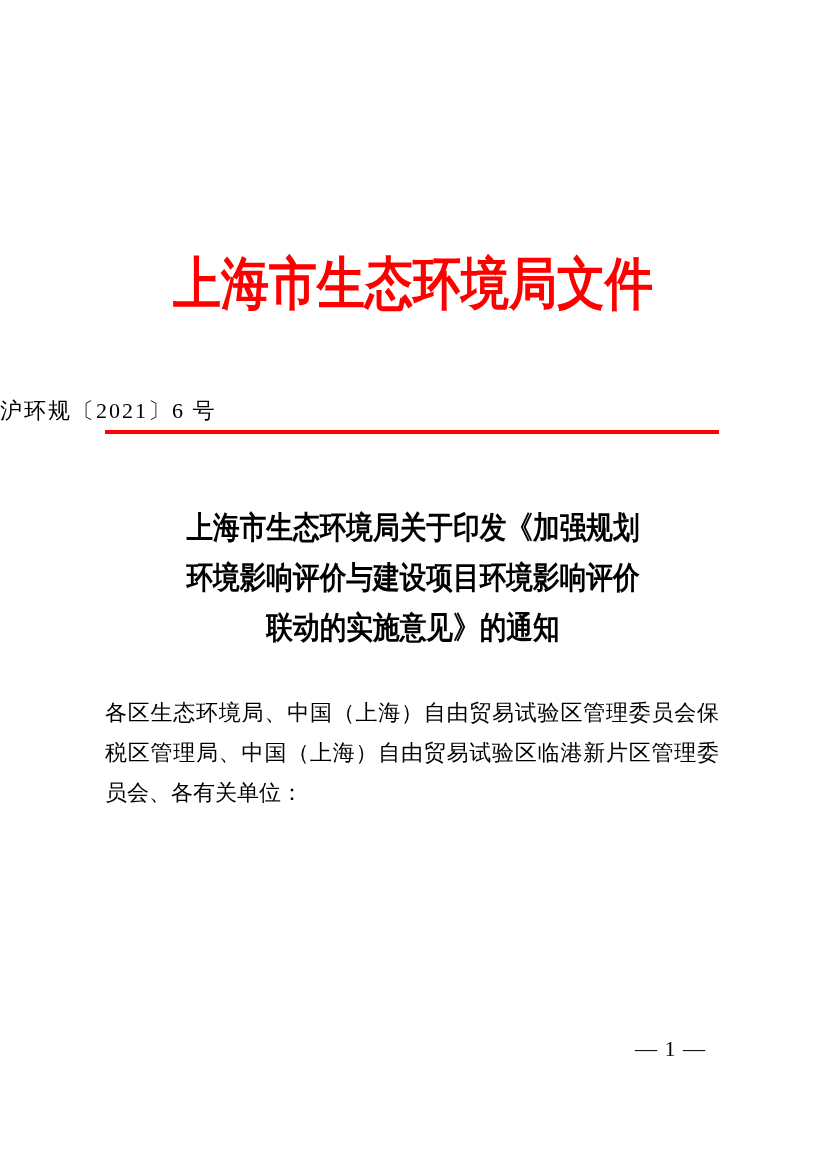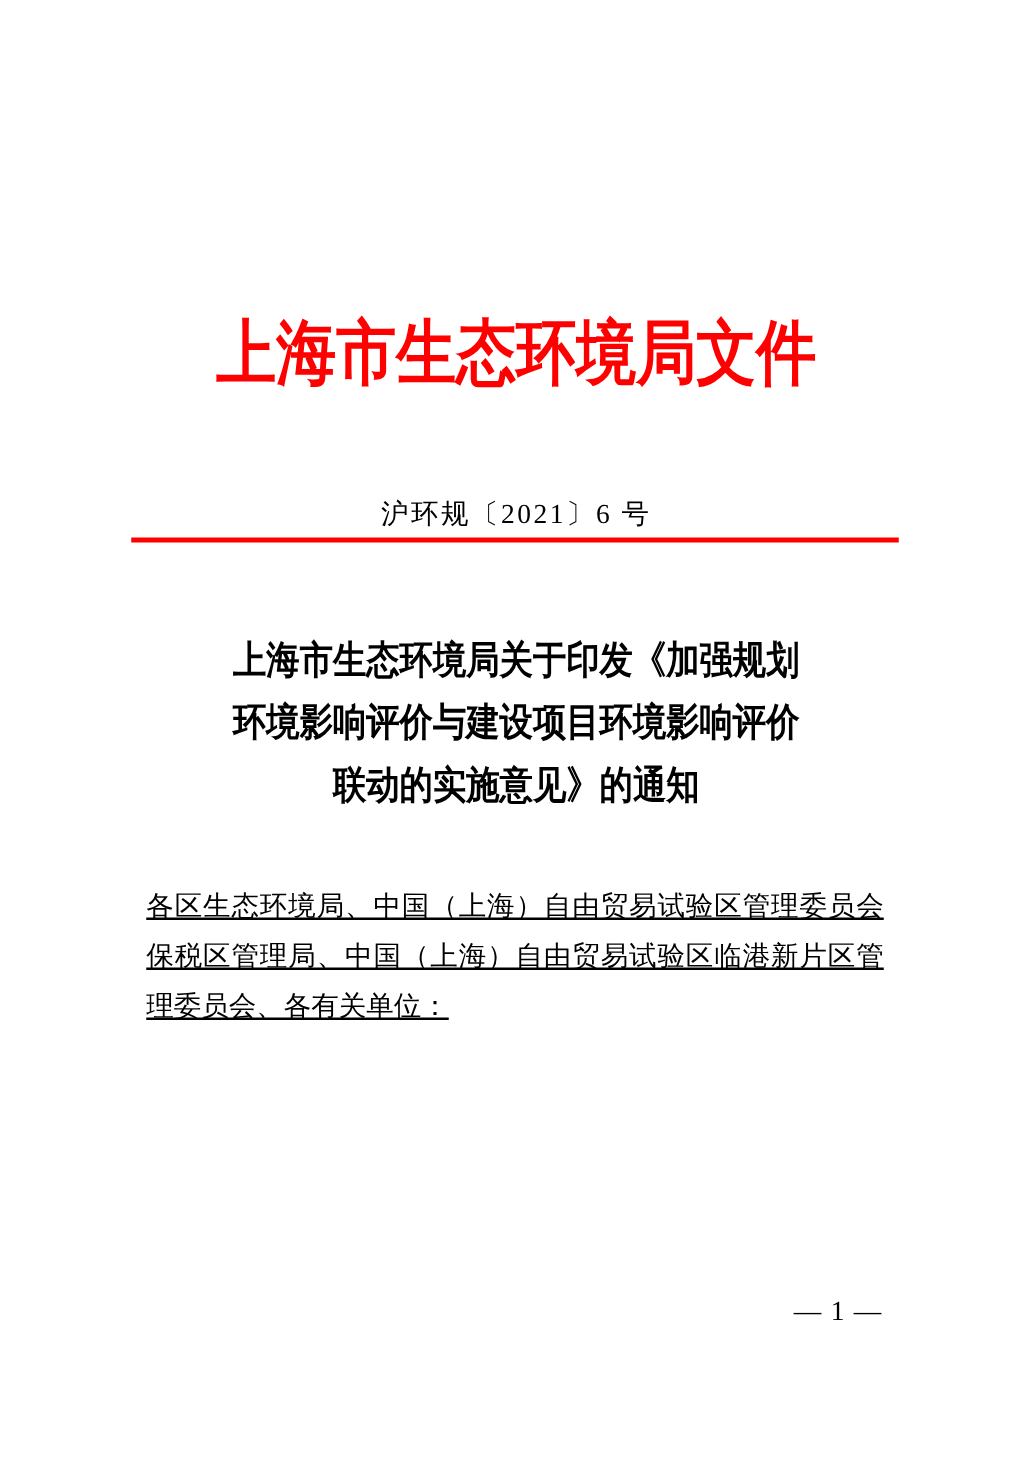--- a/index.html
+++ b/index.html
@@ -30,21 +30,20 @@
     white-space: nowrap;
     transform: scaleY(1.18);
     transform-origin: 50% 0;
   }
   
   .doc-number {
     position: absolute;
     top: 396px;
     left: 0;
     width: 100%;
-    text-align: center;
     font-size: 22px;
     letter-spacing: 2px;
   }
   
   .red-line {
     position: absolute;
     top: 430px;
     left: 105px;
     width: 614px;
     height: 4px;
@@ -69,22 +68,21 @@
     position: absolute;
     top: 693px;
     left: 105px;
     width: 614px;
     font-size: 22px;
     line-height: 40px;
     text-align: justify;
     text-justify: inter-ideograph;
   }
   .doc-body p {
-    margin: 12px;
-    text-decoration: underline;
+    margin: 0;
   }
   .p-indent {
     text-indent: 44px;
   }
   
   .page-number {
     position: absolute;
     top: 1036px;
     right: 120px;
     font-size: 22px;

